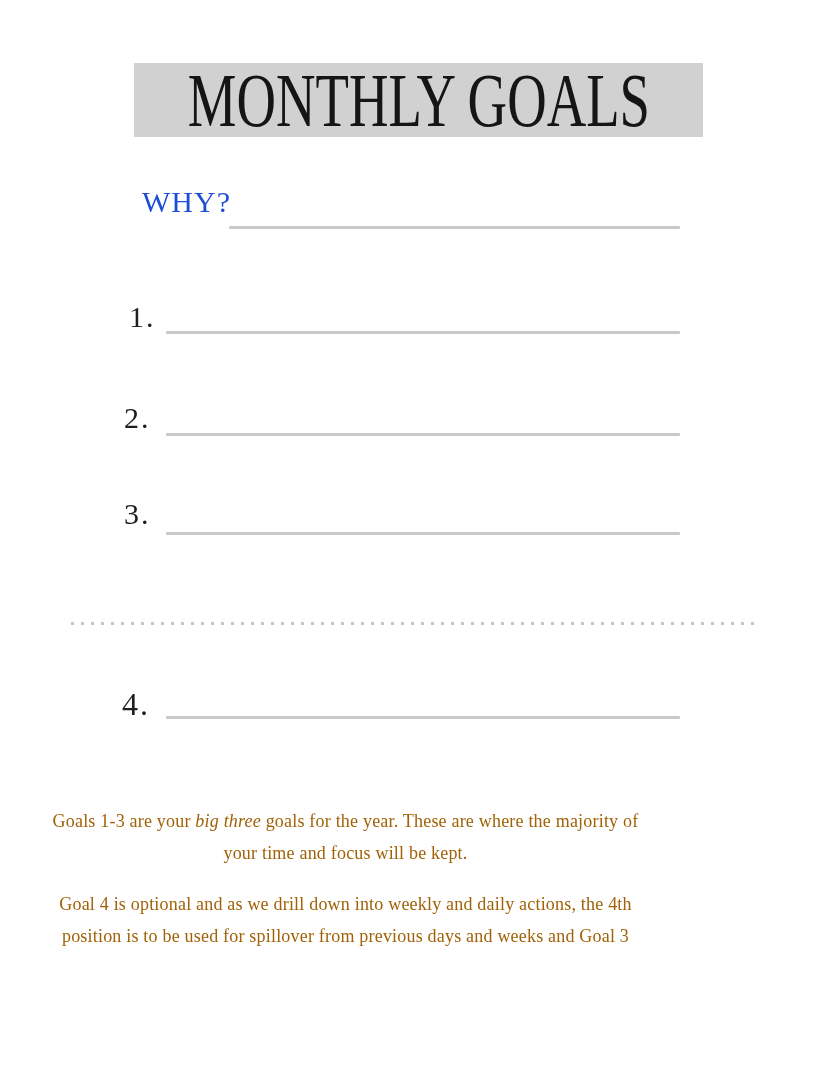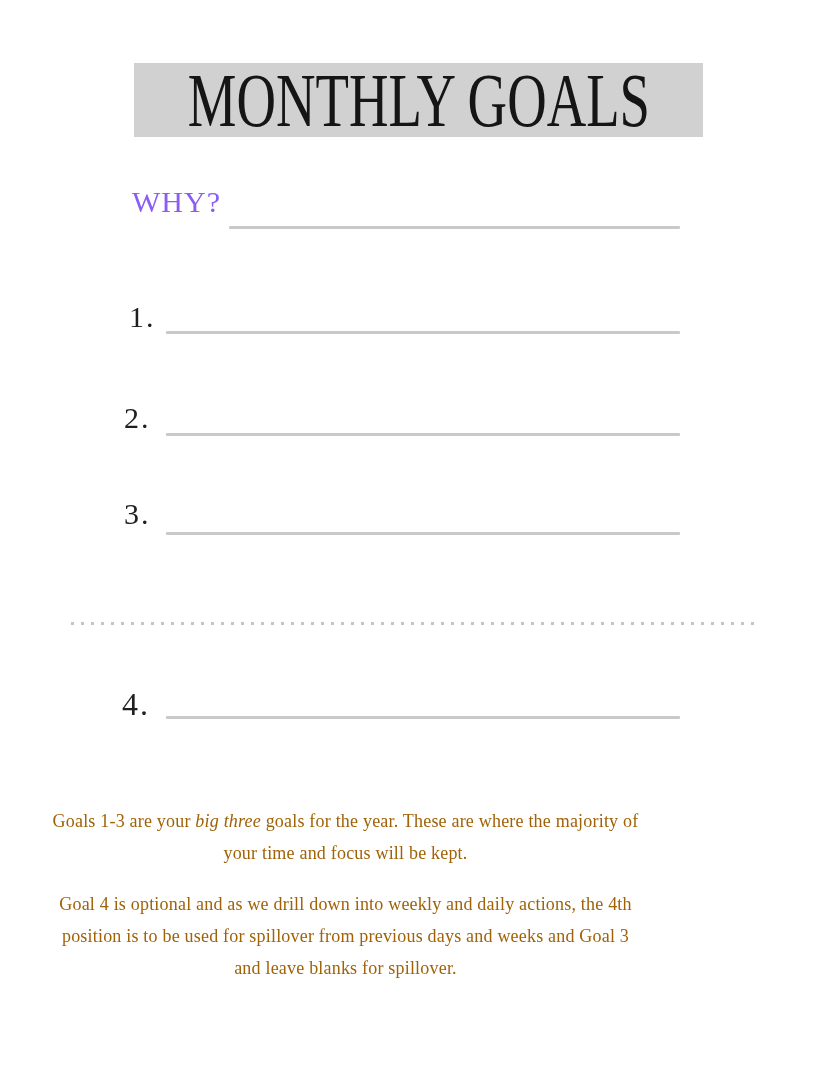--- a/index.html
+++ b/index.html
@@ -24,25 +24,25 @@
     font-size: 76px;
     font-weight: 400;
     color: #151515;
     white-space: nowrap;
     letter-spacing: 0px;
     transform: scaleX(0.72);
     line-height: 1;
   }
   .why-label {
     position: absolute;
-    left: 132px; top: 187px;
+    left: 142px; top: 187px;
     font-size: 30px;
     line-height: 1;
     letter-spacing: 1px;
-    color: #8b5cf6;
+    color: #1d4ed8;
   }
   .rule {
     position: absolute;
     height: 3px;
     background: #c9c9c9;
     border-radius: 1px;
   }
   .why-rule   { left: 229px; top: 226px; width: 451px; }
   .goal-rule  { left: 166px; width: 514px; }
   .rule-1 { top: 331px; }
@@ -108,16 +108,15 @@
   <div class="rule goal-rule rule-4"></div>
 
   <div class="note note-1">
     <div class="line"><span>Goals 1-3 are your </span><span class="italic">big three</span><span> goals for the year. These are where the majority of</span></div>
     <div class="line">your time and focus will be kept.</div>
   </div>
 
   <div class="note note-2">
     <div class="line">Goal 4 is optional and as we drill down into weekly and daily actions, the 4th</div>
     <div class="line">position is to be used for spillover from previous days and weeks and Goal 3</div>
-    <div class="line">and leave blanks for spillover.</div>
   </div>
 
 </div>
 
 </body></html>

